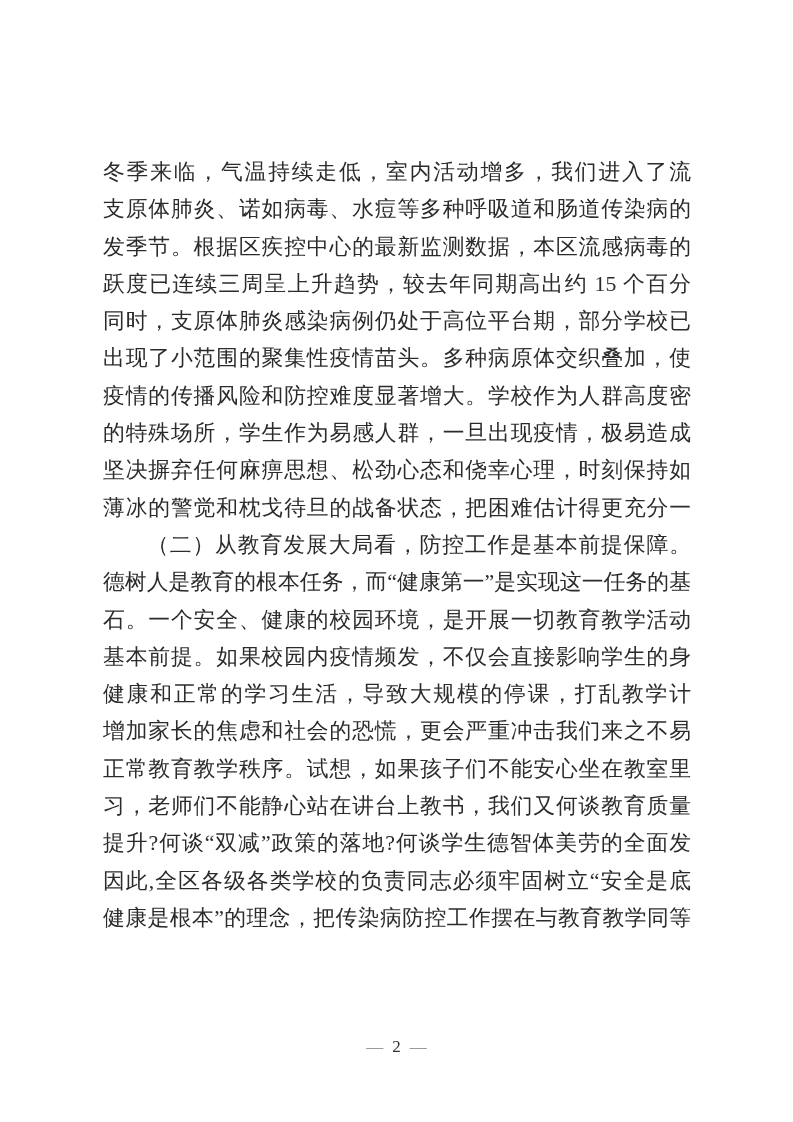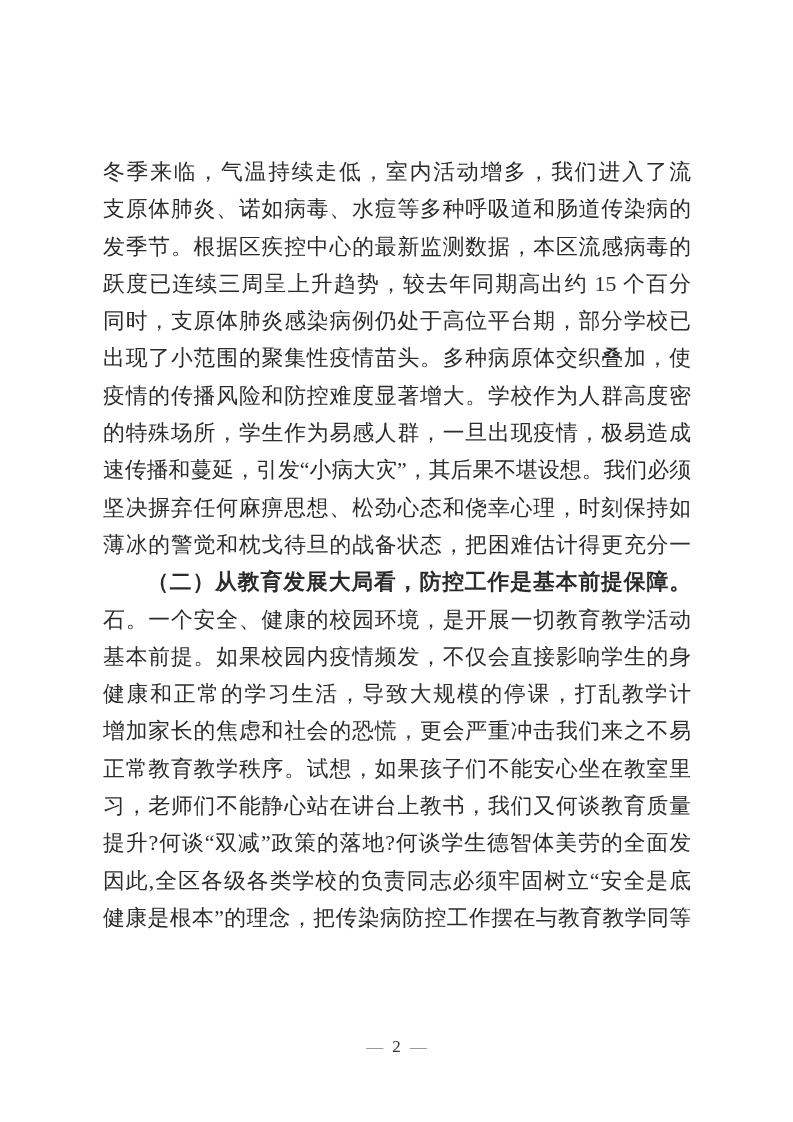--- a/index.html
+++ b/index.html
@@ -27,21 +27,21 @@
     letter-spacing: 0;
   }
   .justify {
     text-align: justify;
     text-align-last: justify;
   }
   .indent {
     text-indent: 44px;
   }
   .bold {
-    font-weight: bold;
+    font-weight: normal;
   }
   .footer {
     position: absolute;
     left: 0;
     top: 1036px;
     width: 100%;
     text-align: center;
     font-size: 17px;
     line-height: 22px;
   }
@@ -62,27 +62,27 @@
 
     <div>
       <div class="line justify">冬季来临，气温持续走低，室内活动增多，我们进入了流感、</div>
       <div class="line justify">支原体肺炎、诺如病毒、水痘等多种呼吸道和肠道传染病的高</div>
       <div class="line justify">发季节。根据区疾控中心的最新监测数据，本区流感病毒的活</div>
       <div class="line justify">跃度已连续三周呈上升趋势，较去年同期高出约 15 个百分点。</div>
       <div class="line justify">同时，支原体肺炎感染病例仍处于高位平台期，部分学校已经</div>
       <div class="line justify">出现了小范围的聚集性疫情苗头。多种病原体交织叠加，使得</div>
       <div class="line justify">疫情的传播风险和防控难度显著增大。学校作为人群高度密集</div>
       <div class="line justify">的特殊场所，学生作为易感人群，一旦出现疫情，极易造成快</div>
-      <div class="line justify">速传播和蔓延，引发“小病大灾”，其后果不堪设想。我们必须</div>
       <div class="line justify">坚决摒弃任何麻痹思想、松劲心态和侥幸心理，时刻保持如履</div>
       <div class="line justify">薄冰的警觉和枕戈待旦的战备状态，把困难估计得更充分一些，</div>
     </div>
 
     <div>
       <div class="line justify indent"><span class="bold">（二）从教育发展大局看，防控工作是基本前提保障。</span></div>
+      <div class="line justify">德树人是教育的根本任务，而“健康第一”是实现这一任务的基</div>
       <div class="line justify">石。一个安全、健康的校园环境，是开展一切教育教学活动的</div>
       <div class="line justify">基本前提。如果校园内疫情频发，不仅会直接影响学生的身体</div>
       <div class="line justify">健康和正常的学习生活，导致大规模的停课，打乱教学计划，</div>
       <div class="line justify">增加家长的焦虑和社会的恐慌，更会严重冲击我们来之不易的</div>
       <div class="line justify">正常教育教学秩序。试想，如果孩子们不能安心坐在教室里学</div>
       <div class="line justify">习，老师们不能静心站在讲台上教书，我们又何谈教育质量的</div>
       <div class="line justify">提升?何谈“双减”政策的落地?何谈学生德智体美劳的全面发展?</div>
       <div class="line justify">因此,全区各级各类学校的负责同志必须牢固树立“安全是底线，</div>
       <div class="line justify">健康是根本”的理念，把传染病防控工作摆在与教育教学同等重</div>
     </div>

